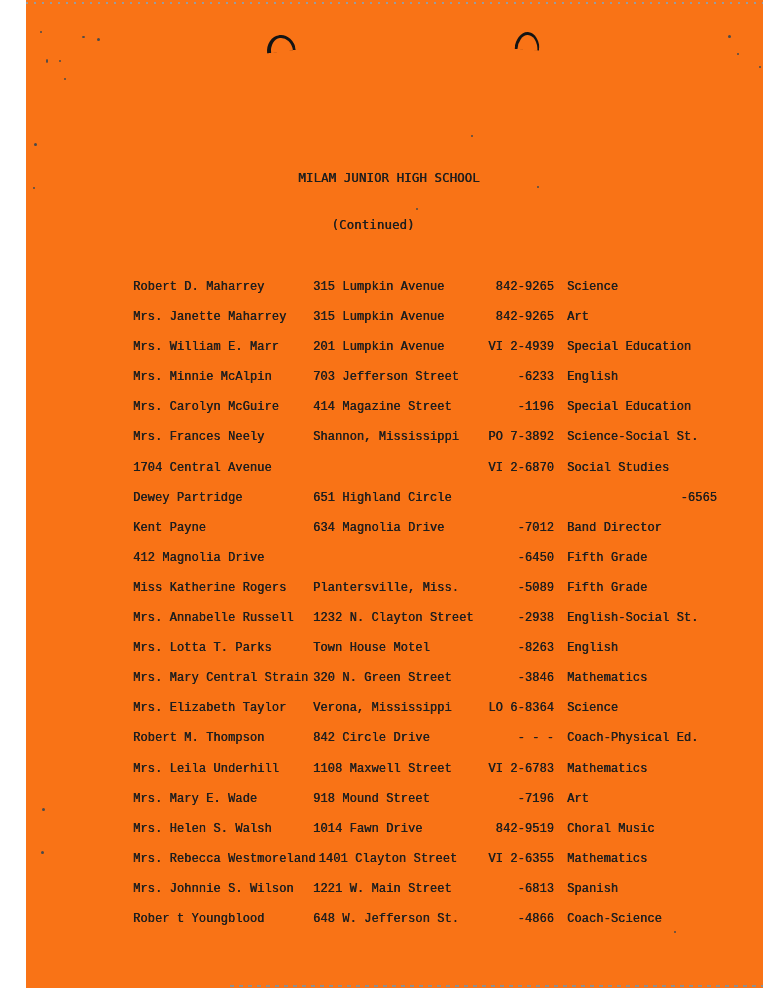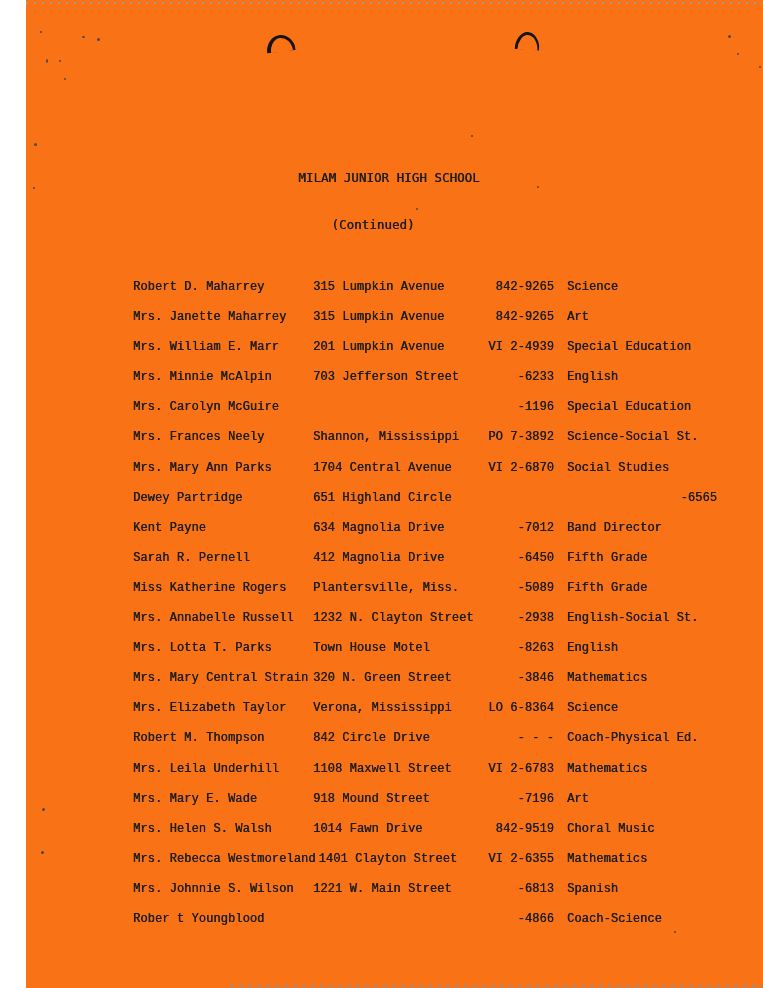--- a/index.html
+++ b/index.html
@@ -112,43 +112,42 @@
     <span class="c-addr">201 Lumpkin Avenue</span>
     <span class="c-phone">VI 2-4939</span>
     <span class="c-subj">Special Education</span>
   </div><div class="row">
     <span class="c-name">Mrs. Minnie McAlpin</span>
     <span class="c-addr">703 Jefferson Street</span>
     <span class="c-phone">-6233</span>
     <span class="c-subj">English</span>
   </div><div class="row">
     <span class="c-name">Mrs. Carolyn McGuire</span>
+    <span class="c-addr">414 Magazine Street</span>
     <span class="c-phone">-1196</span>
     <span class="c-subj">Special Education</span>
   </div><div class="row">
     <span class="c-name">Mrs. Frances Neely</span>
     <span class="c-addr">Shannon, Mississippi</span>
     <span class="c-phone">PO 7-3892</span>
     <span class="c-subj">Science-Social St.</span>
   </div><div class="row">
-    <span class="c-name">Mrs. Mary Ann Parks</span>
     <span class="c-addr">1704 Central Avenue</span>
     <span class="c-phone">VI 2-6870</span>
     <span class="c-subj">Social Studies</span>
   </div><div class="row">
     <span class="c-name">Dewey Partridge</span>
     <span class="c-addr">651 Highland Circle</span>
     <span class="c-phone">-6565</span>
   </div><div class="row">
     <span class="c-name">Kent Payne</span>
     <span class="c-addr">634 Magnolia Drive</span>
     <span class="c-phone">-7012</span>
     <span class="c-subj">Band Director</span>
   </div><div class="row">
-    <span class="c-name">Sarah R. Pernell</span>
     <span class="c-addr">412 Magnolia Drive</span>
     <span class="c-phone">-6450</span>
     <span class="c-subj">Fifth Grade</span>
   </div><div class="row">
     <span class="c-name">Miss Katherine Rogers</span>
     <span class="c-addr">Plantersville, Miss.</span>
     <span class="c-phone">-5089</span>
     <span class="c-subj">Fifth Grade</span>
   </div><div class="row">
     <span class="c-name">Mrs. Annabelle Russell</span>
@@ -195,19 +194,20 @@
     <span class="c-addr">1401 Clayton Street</span>
     <span class="c-phone">VI 2-6355</span>
     <span class="c-subj">Mathematics</span>
   </div><div class="row">
     <span class="c-name">Mrs. Johnnie S. Wilson</span>
     <span class="c-addr">1221 W. Main Street</span>
     <span class="c-phone">-6813</span>
     <span class="c-subj">Spanish</span>
   </div><div class="row">
     <span class="c-name">Rober t Youngblood</span>
+    <span class="c-addr">648 W. Jefferson St.</span>
     <span class="c-phone">-4866</span>
     <span class="c-subj">Coach-Science</span>
   </div></div>
   </div>
 
   <div class="edge-dots-bottom"></div>
 </div>
 
 </body></html>

